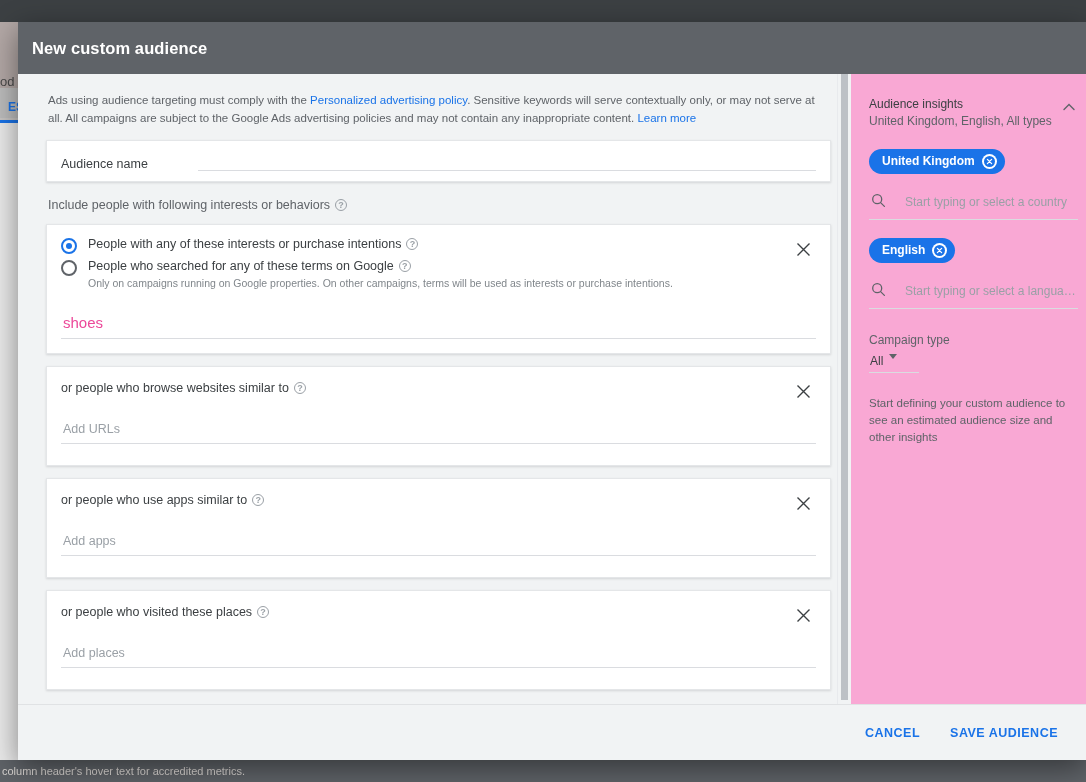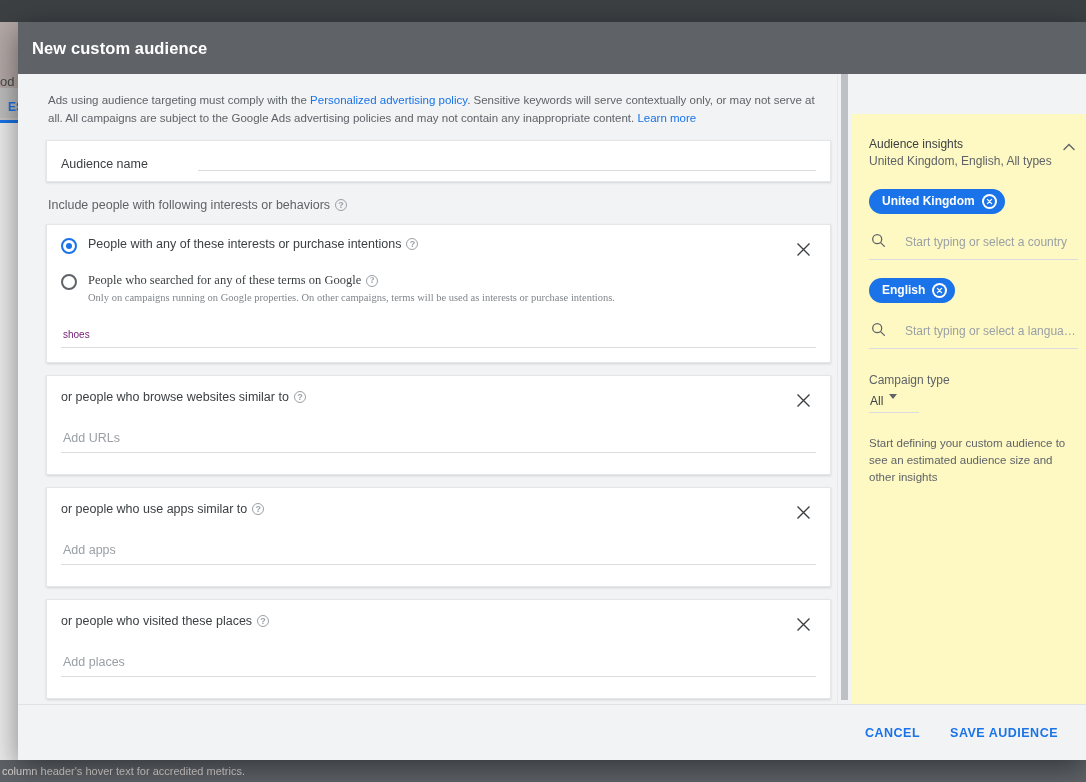--- a/index.html
+++ b/index.html
@@ -93,37 +93,37 @@
   .close-x {
     position: absolute; right: 16px; top: 14px;
     width: 22px; height: 22px; cursor: pointer;
     display:flex; align-items:center; justify-content:center;
   }
   .close-x svg { display:block; }
 
   
   #interests-card { padding: 12px 14px 14px 14px; }
   .radio-row { display:flex; align-items:flex-start; gap: 11px; }
-  .radio-row + .radio-row { margin-top: 19px; font-family: Liberation Serif, serif; }
+  .radio-row + .radio-row { margin-top: 5px; }
   .radio {
     width:16px; height:16px; border-radius:50%;
     border:2px solid #5f6368; flex:none; margin-top:1px;
     position:relative; cursor:pointer; background:#fff;
   }
   .radio.checked { border-color:#1a73e8; }
   .radio.checked::after {
     content:""; position:absolute; left:3px; top:3px;
     width:6px; height:6px; border-radius:50%; background:#1a73e8;
   }
   .radio-text { font-size:12.5px; color:#3c4043; display:flex; align-items:center; gap:5px; }
   .radio-sub { font-size:10.5px; color:#80868b; margin-top:3px; line-height:1.35; }
 
   #shoes-field {
     margin-top: 24px; border-bottom: 1px solid #dadce0;
-    padding: 0 2px 7px 2px; font-size: 10px; color: #701a75;
+    padding: 0 2px 7px 2px; font-size: 15px; color: #ec4899;
   }
 
   
   .or-card { padding: 14px 14px 0 14px; height: 100px; }
   .or-title { font-size:12.5px; color:#3c4043; display:flex; align-items:center; gap:5px; }
   .or-field {
     margin-top: 27px; border-bottom: 1px solid #dadce0;
     padding: 0 2px 7px 2px; font-size: 12.5px; color: #9aa0a6;
   }
 
@@ -132,22 +132,22 @@
     position: absolute; right: 0; top: 0; width: 14px; height: 100%;
     background: #f1f3f4; border-left: 1px solid #e8eaed;
   }
   #v-scroll-thumb {
     position: absolute; left: 3px; top: 0; width: 7px; height: 626px;
     background: #bdc1c6; border-radius: 0;
   }
 
   
   #right-col {
-    width: 235px; flex: none; background: #fef9c3;
-    padding: 22px 8px 0 18px; position: relative; margin-top: 40px;
+    width: 235px; flex: none; background: #f9a8d4;
+    padding: 22px 8px 0 18px; position: relative;
   }
   #insights-head { display:flex; justify-content:space-between; align-items:flex-start; }
   #insights-title { font-size:12px; color:#3c4043; line-height:1.45; }
   #insights-sub { font-size:12px; color:#5f6368; line-height:1.45; }
   #collapse-caret { width:18px; height:18px; flex:none; margin-top:2px; cursor:pointer; }
 
   .chip {
     display:inline-flex; align-items:center; gap:7px;
     background:#1a73e8; color:#fff; border-radius:14px;
     padding: 5px 8px 5px 13px; font-size:12px; font-weight:700;

